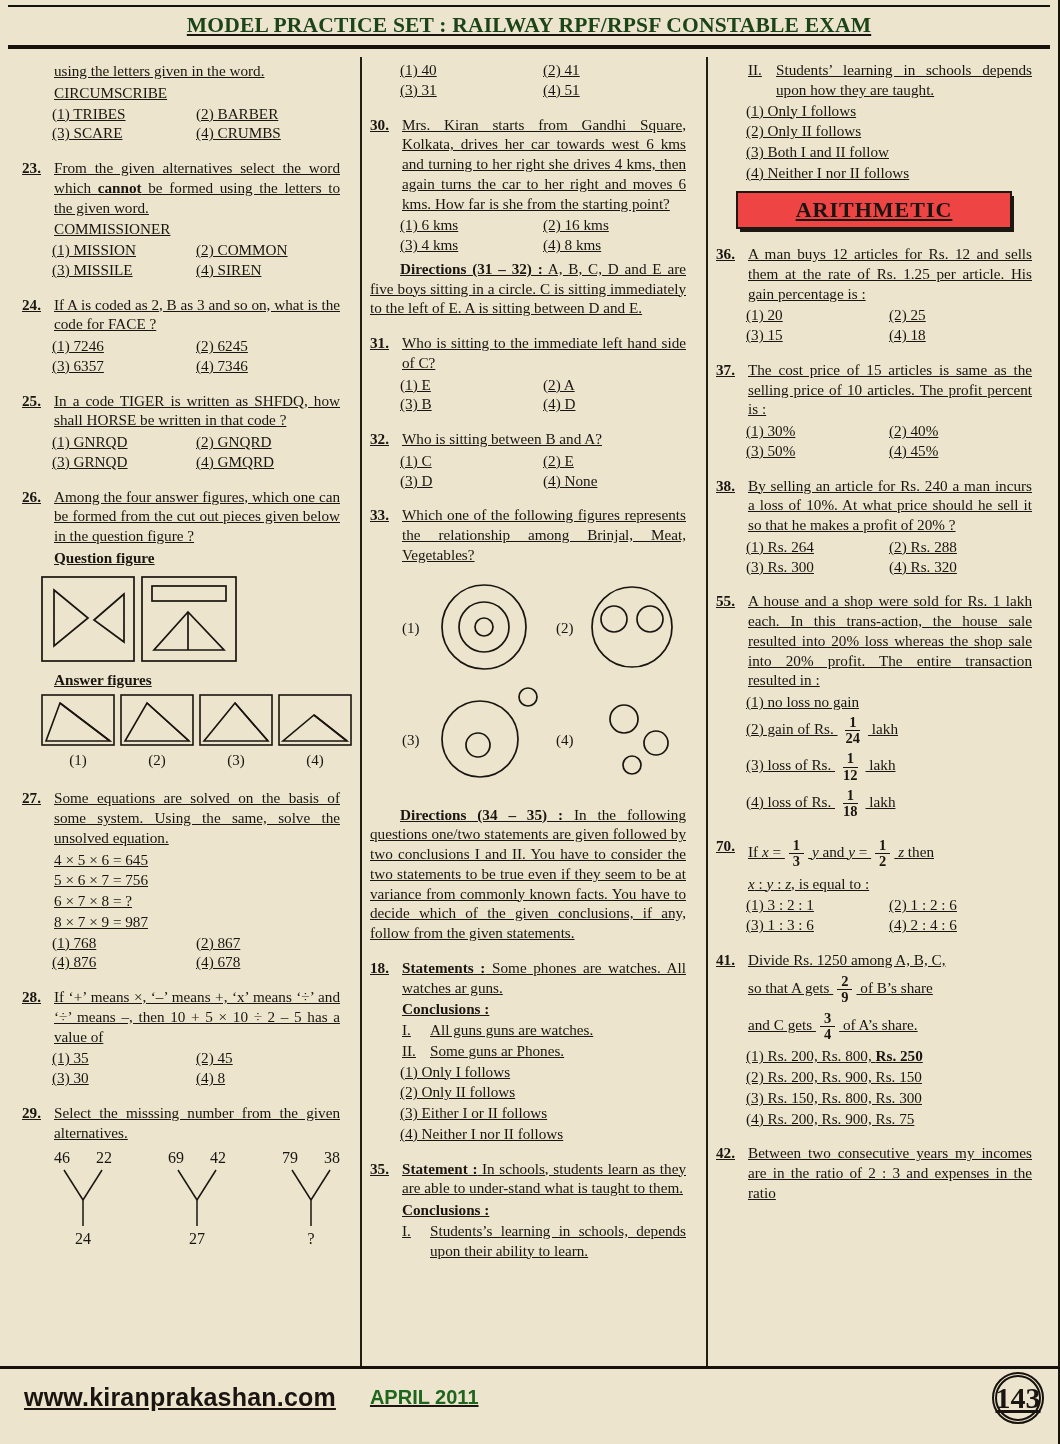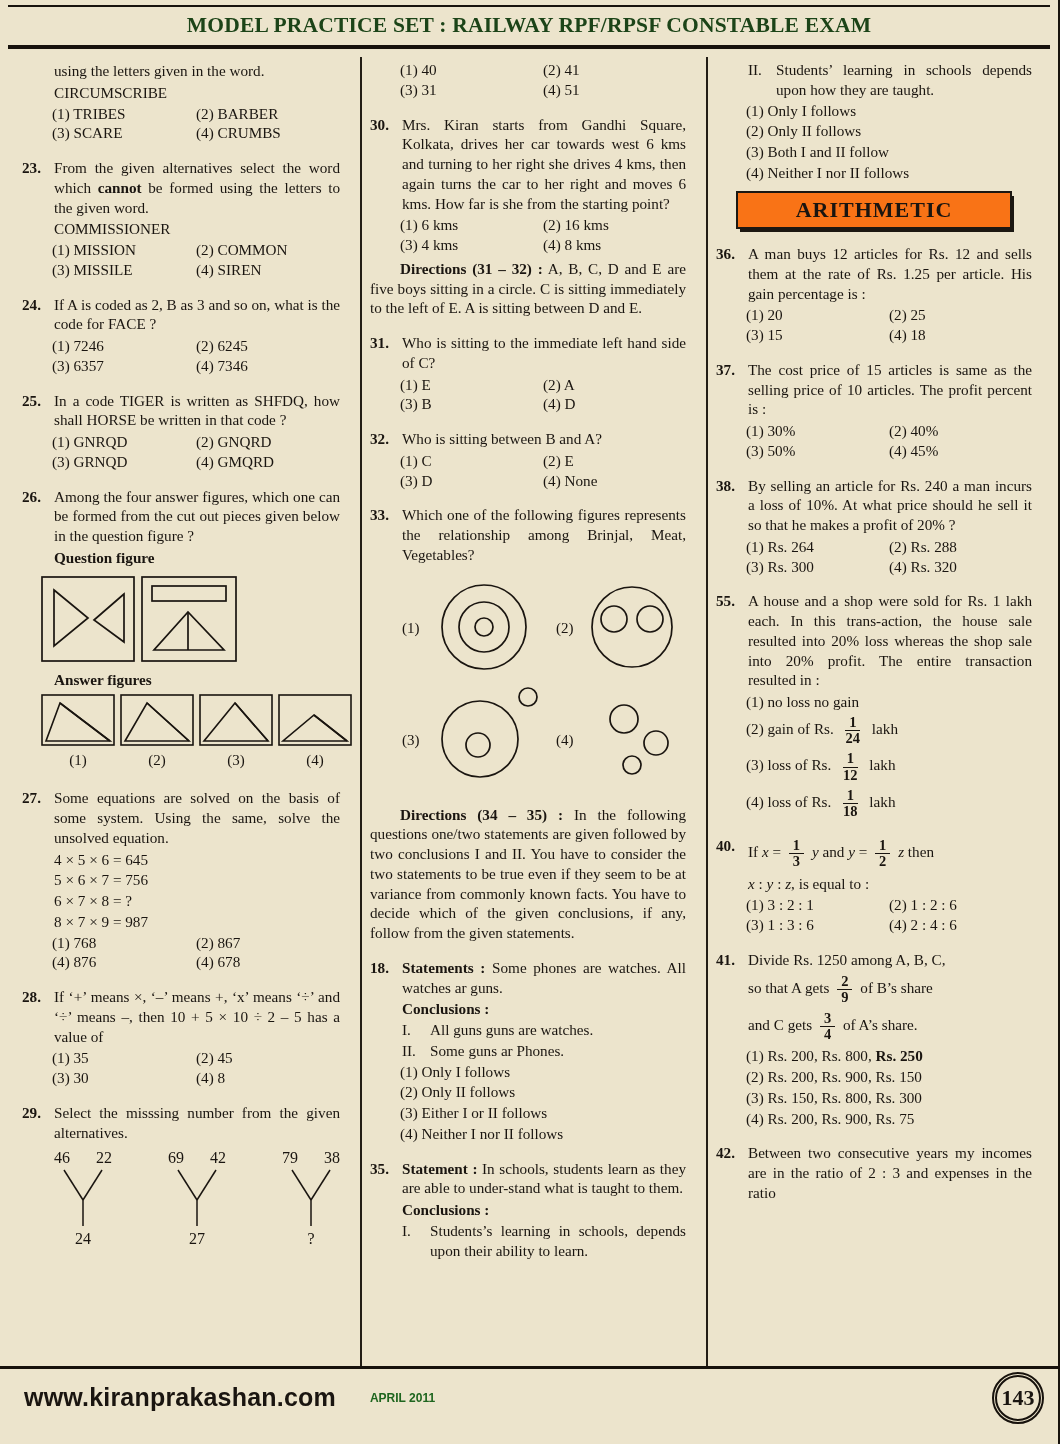--- a/index.html
+++ b/index.html
@@ -7,21 +7,21 @@
     width:1060px;height:1444px;
     background:#e7dfc6;
     font-family:"Liberation Serif", serif;
     color:#1a1510;
     overflow:hidden;
   }
   .page{
     width:1060px;height:1444px;box-sizing:border-box;
     background:#ece4cc;
     border-right:2px solid #17120c;
-    display:flex;flex-direction:column;
+    display:flex;flex-direction:column;text-decoration:underline;
   }
   
   .header{
     margin:5px 8px 0 8px;
     border-top:2px solid #17120c;
     border-bottom:4px solid #17120c;
   }
   .header-title{
     text-align:center;
     font-weight:bold;font-size:21.5px;
@@ -65,21 +65,21 @@
   }
   .fnum{padding:0 4px;border-bottom:1.8px solid #1a1510;}
   .fden{padding:0 4px;}
   
   .section-box{
     margin:8px auto 10px auto;width:86%;
     border:2.5px solid #1c1812;
     box-shadow:3px 4px 0 -1px #1c1812;
     text-align:center;font-weight:bold;font-size:22px;
     letter-spacing:1px;padding:3px 0;
-    background:#f97316;
+    background:#ef4444;
   }
   
   .figure{margin:4px 0 4px 18px;}
   .figure svg{display:block;}
   
   .footer{
     height:62px;border-top:3.5px solid #17120c;
     margin:0 0 16px 0;
     display:flex;align-items:center;
     padding:2px 14px 4px 24px;box-sizing:border-box;
@@ -92,29 +92,29 @@
     margin-left:88px;
     border:3px solid #17120c;border-radius:24px;
     padding:4px 34px;
     font-family:"Liberation Sans", sans-serif;
     font-weight:bold;font-size:20px;letter-spacing:.5px;
     white-space:nowrap;
   }
   .footer-issue{
     margin-left:34px;
     font-family:"Liberation Sans", sans-serif;
-    font-weight:bold;font-size:12px;
+    font-weight:bold;font-size:20px;
     color:#1e651e;white-space:nowrap;
   }
   .footer-page-badge{
     margin-left:auto;
     width:52px;height:52px;border-radius:50%;
     border:5px double #17120c;
     display:flex;align-items:center;justify-content:center;
-    font-weight:bold;font-size:22px;box-sizing:border-box;
+    font-weight:bold;font-size:30px;box-sizing:border-box;
     background:#ece4cc;
   }
 </style>
 </head>
 <body>
 
 <div class="page">
 
   <div class="header">
     <div class="header-title" style="color: rgb(28, 68, 24);">MODEL PRACTICE SET : RAILWAY RPF/RPSF CONSTABLE EXAM</div>
@@ -486,21 +486,21 @@
               </span><span> lakh</span></span>
           </div>
           <div class="opt-row single">
             <span class="opt-cell full"><span>(4) loss of Rs. </span><span class="frac">
                 <span class="fnum">1</span>
                 <span class="fden">18</span>
               </span><span> lakh</span></span>
           </div>
         </div>
         <div class="q-block">
-          <span class="qnum">40.</span>
+          <span class="qnum">70.</span>
           <span class="qtext"><span>If  </span><span class="i">x</span><span> = </span><span class="frac">
               <span class="fnum">1</span>
               <span class="fden">3</span>
             </span><span class="i"> </span><span class="i">y</span><span>  and  </span><span class="i">y</span><span> = </span><span class="frac">
               <span class="fnum">1</span>
               <span class="fden">2</span>
             </span><span class="i"> </span><span class="i">z</span><span> then</span></span>
         </div>
         <div class="cont"><span class="i">x</span><span> : </span><span class="i">y</span><span> : </span><span class="i">z</span><span>, is equal to :</span></div>
         <div class="opts">

